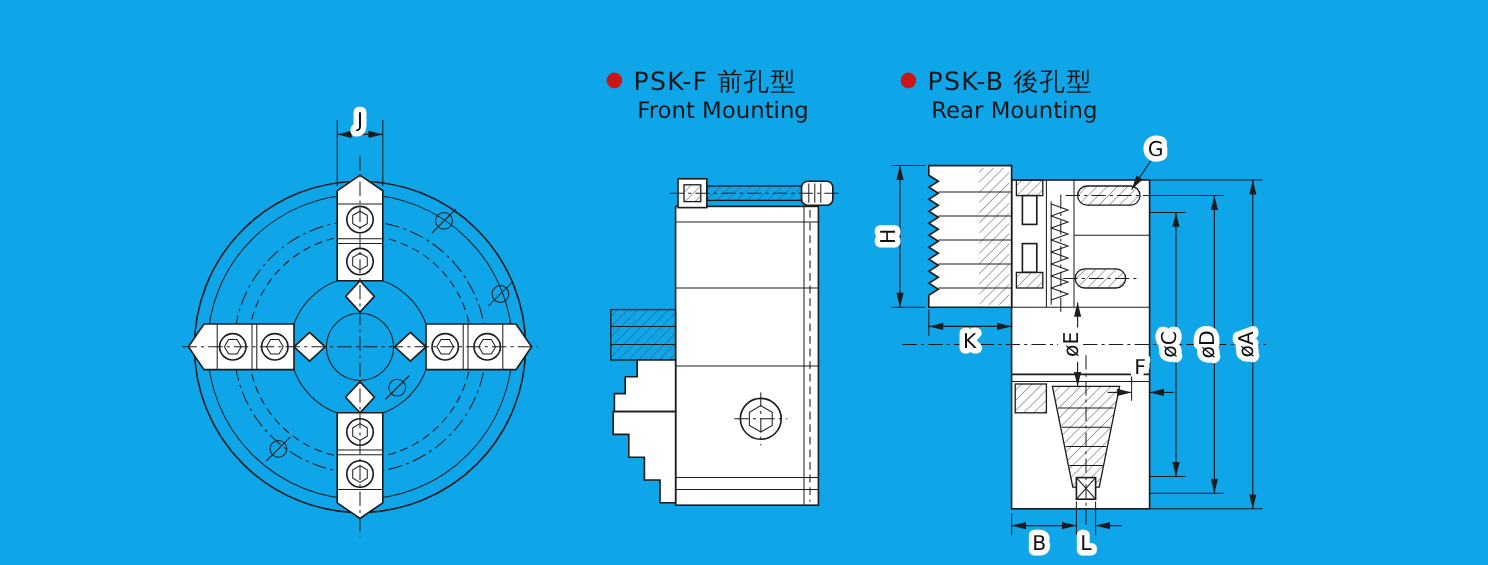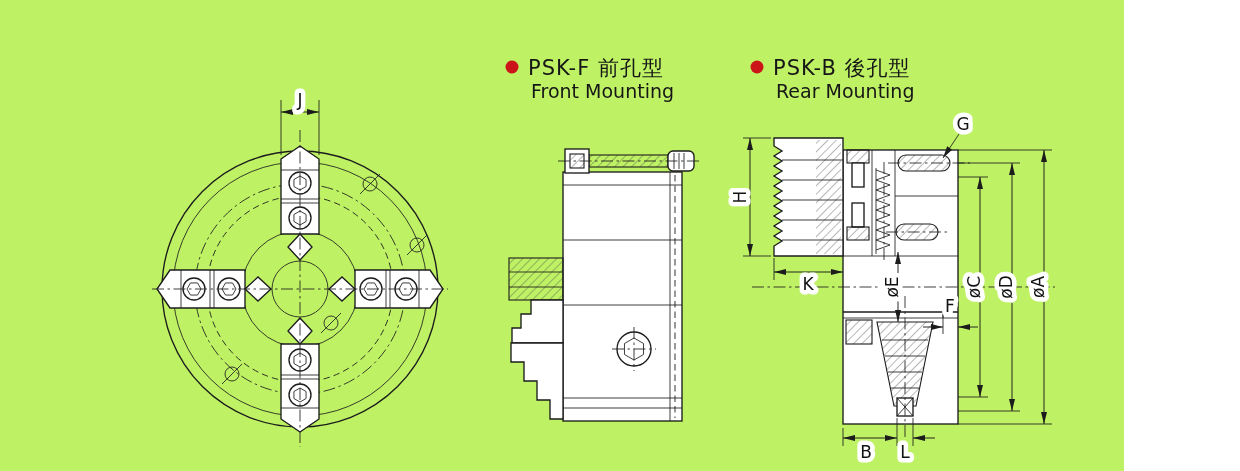--- a/index.html
+++ b/index.html
@@ -1,16 +1,16 @@
 <!DOCTYPE html>
 <html><head>
 <meta charset="utf-8">
 <style>
   html,body{margin:0;padding:0;background:#fff;}
-  .canvas{position:relative;width:1124px;height:471px;background:#bef264;overflow:hidden;}
+  .canvas{position:relative;width:1240px;height:471px;background:#0ea5e9;overflow:hidden;}
   svg text{font-family:"DejaVu Sans","Liberation Sans",sans-serif;fill:#161616;}
   .t-title{font-size:21px;letter-spacing:1px;}
   .t-sub{font-size:19px;}
   .dim{font-size:17px;text-anchor:middle;paint-order:stroke;stroke:#ffffff;stroke-width:9px;stroke-linejoin:round;fill:#111;}
   .s  {stroke:#1c1c1c;stroke-width:1.35;fill:none;}
   .sw {stroke:#1c1c1c;stroke-width:1.35;fill:#ffffff;}
   .t  {stroke:#1c1c1c;stroke-width:0.85;fill:none;}
   .cl {stroke:#1c1c1c;stroke-width:0.85;fill:none;stroke-dasharray:12 3.5 2.5 3.5;}
   .dsh{stroke:#1c1c1c;stroke-width:0.9;fill:none;stroke-dasharray:6.5 4;}
   .dl {stroke:#1c1c1c;stroke-width:0.95;fill:none;}

